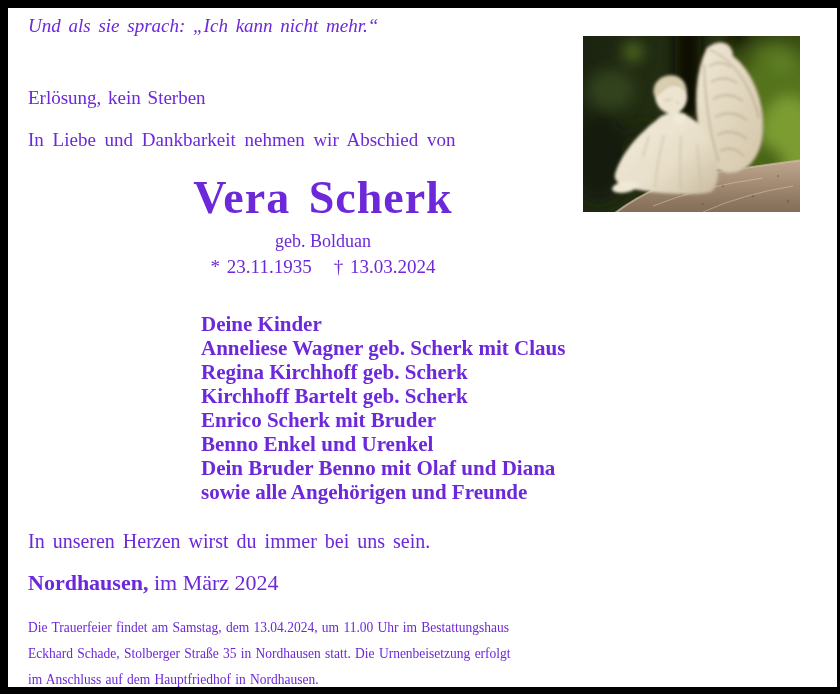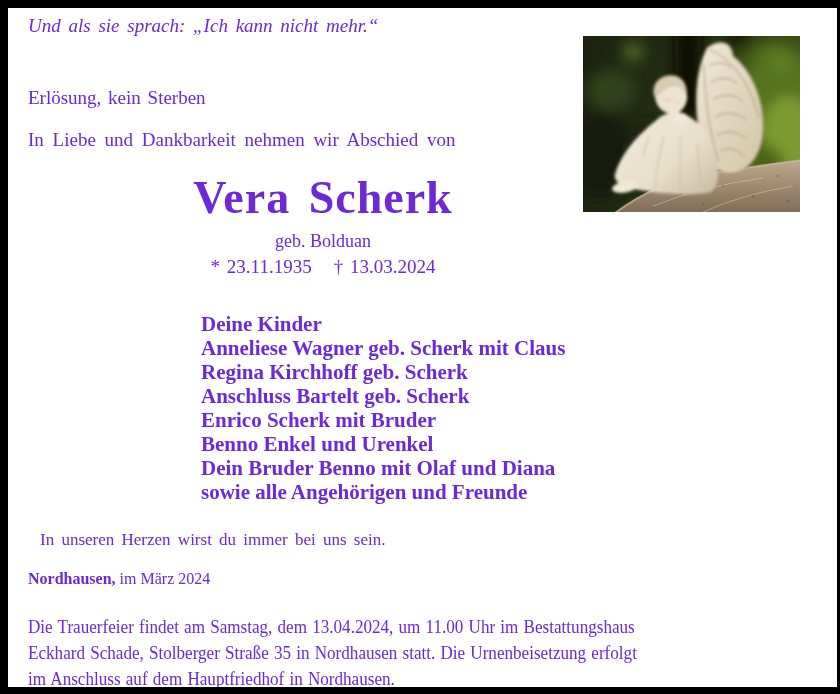--- a/index.html
+++ b/index.html
@@ -55,34 +55,34 @@
   .mourners {
     left: 162px; top: 304px;
     font-size: 21px;
     line-height: 24px;
     white-space: nowrap;
     margin-left: 31px;
   }
   .mourner-line .b { font-weight: bold; }
   .mourner-line .r { font-weight: bold; }
   .closing {
-    left: 32px; top: 522px;
-    font-size: 17px;
+    left: 20px; top: 522px;
+    font-size: 20px;
     word-spacing: 3px;
     white-space: nowrap;
   }
   .dateline {
     left: 20px; top: 562px;
-    font-size: 16px;
+    font-size: 22px;
     white-space: nowrap;
   }
   .dateline .place { font-weight: bold; }
   .funeral {
     left: 20px; top: 606px;
-    font-size: 19px;
+    font-size: 15px;
     line-height: 26px;
     white-space: nowrap;
   }
   .funeral .fline {
     transform: scaleX(0.90);
     transform-origin: left top;
     word-spacing: 1px;
   }
   .photo {
     left: 575px; top: 28px;
@@ -109,21 +109,21 @@
     <div class="maiden-name">geb. Bolduan</div>
     <div class="dates">
       <span>* 23.11.1935</span><span class="gap"></span><span>† 13.03.2024</span>
     </div>
   </div>
 
   <div class="abs mourners" id="mourners-list">
       <div class="mourner-line"><span class="b">Deine Kinder</span></div>
       <div class="mourner-line"><span class="b">Anneliese Wagner</span><span class="r"> geb. Scherk </span><span class="b">mit Claus</span></div>
       <div class="mourner-line"><span class="b">Regina Kirchhoff</span><span class="r"> geb. Scherk</span></div>
-      <div class="mourner-line"><span class="b">Anschluss Bartelt</span><span class="r"> geb. Scherk</span></div>
+      <div class="mourner-line"><span class="b">Kirchhoff Bartelt</span><span class="r"> geb. Scherk</span></div>
       <div class="mourner-line"><span class="b">Enrico Scherk mit Bruder</span></div>
       <div class="mourner-line"><span class="b">Benno Enkel und Urenkel</span></div>
       <div class="mourner-line"><span class="b">Dein Bruder Benno mit Olaf und Diana</span></div>
       <div class="mourner-line"><span class="b">sowie alle Angehörigen und Freunde</span></div>
     </div>
 
   <div class="abs closing">In unseren Herzen wirst du immer bei uns sein.</div>
 
   <div class="abs dateline">
     <span class="place">Nordhausen,</span><span> im März 2024</span>

